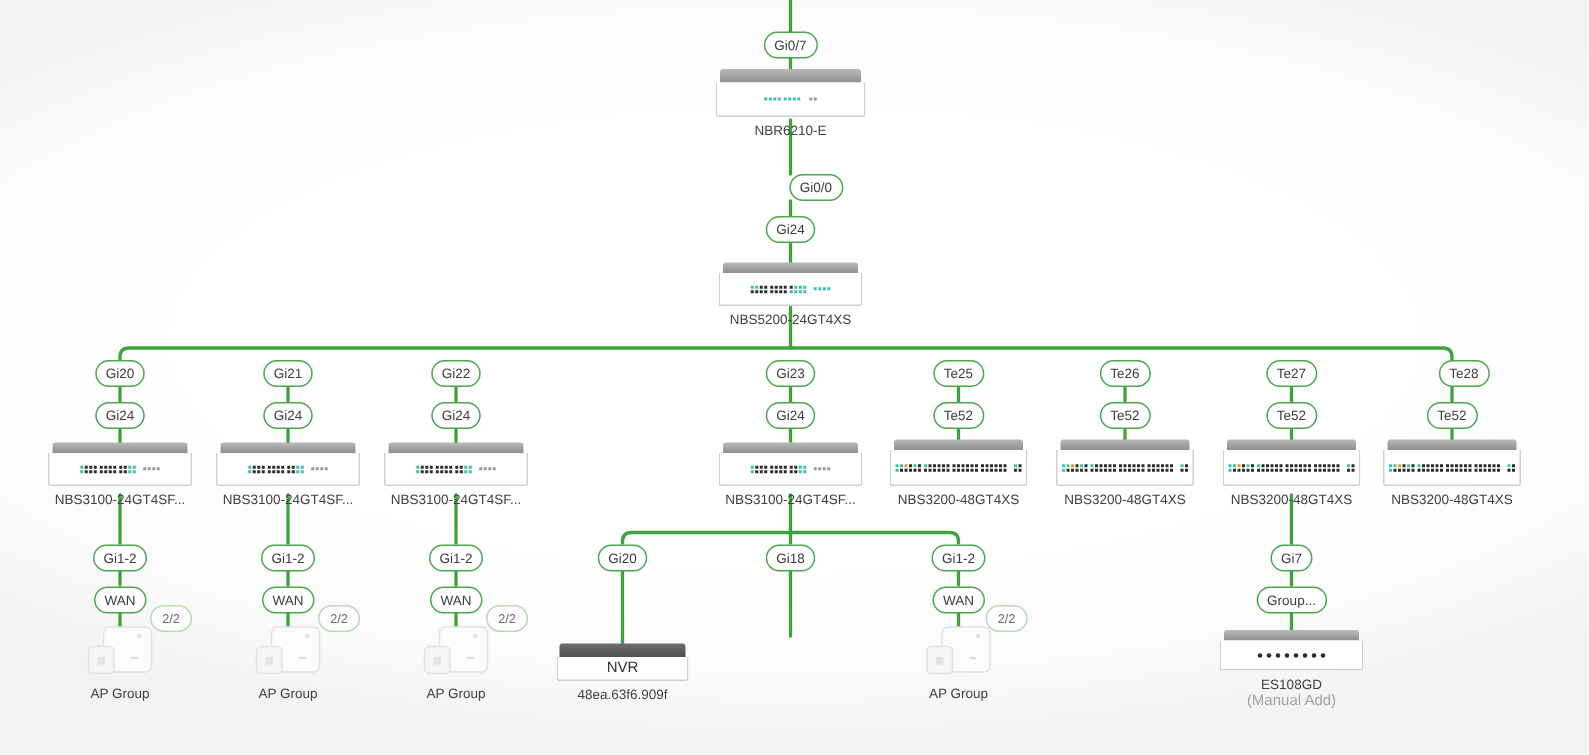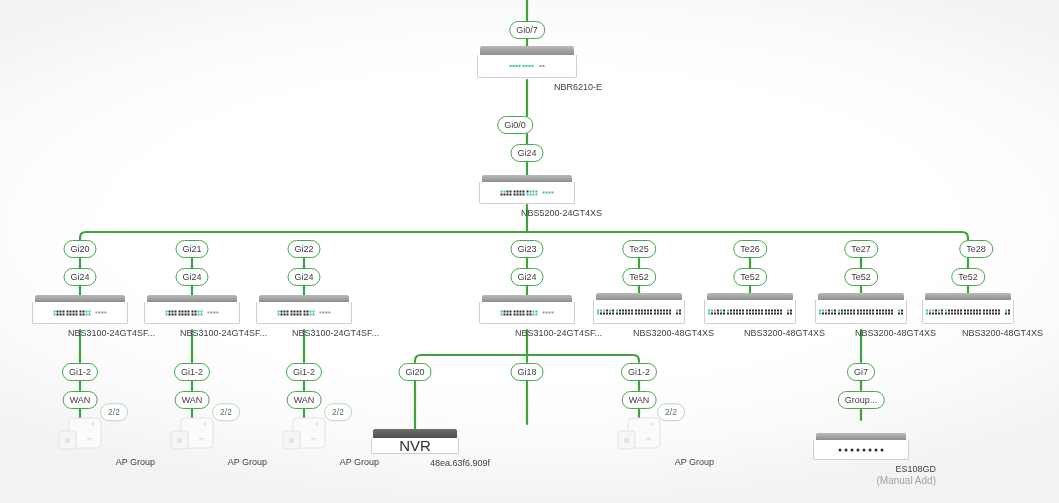--- a/index.html
+++ b/index.html
@@ -37,21 +37,21 @@
     border-color:#b9d9b8;
     color:#6b6b6b;
     font-size:8.5px;
     padding:3.5px 7px;
   }
 
   
   .node{
     position:absolute;
     transform:translateX(-50%);
-    text-align:right;
+    text-align:center;
     width:150px;
   }
   .node .caption{
     font-size:9px;
     color:#3f3f3f;
     line-height:12px;
     margin-top:3px;
     white-space:nowrap;
     overflow:hidden;
     text-overflow:ellipsis;
@@ -97,21 +97,21 @@
   .p.d{background:#9a9a9a;}
 
   
   .nvr .top{
     background:linear-gradient(#6d6d6d,#4e4e4e);
     height:9px;border-radius:2px 2px 0 0;margin:0 2px;
   }
   .nvr .face{
     background:#fff;border:1px solid #cfcfcf;border-top:none;
     border-radius:0 0 2px 2px;
-    font-size:15px;color:#2f2f2f;
+    font-size:10px;color:#2f2f2f;
     display:flex;align-items:center;justify-content:center;
   }
 
   
   .dots{
     position:absolute;left:50%;top:50%;transform:translate(-50%,-50%);
     display:flex;gap:3px;
   }
   .dots i{width:3px;height:3px;border-radius:50%;background:#2b2b2b;display:block;}
 </style>
@@ -171,21 +171,21 @@
       <path d="M639 381 L639 390"></path>
       <path d="M639 409 L639 418"></path>
 
       <path d="M861 330 L861 362"></path>
       <path d="M861 381 L861 390"></path>
       <path d="M861 409 L861 420"></path>
     </g>
   </svg>
 
   <div class="pill" style="left:527px;top:30px">Gi0/7</div>
-  <div class="pill" style="left:515px;top:125px">Gi0/0</div>
+  <div class="pill" style="left:544px;top:125px">Gi0/0</div>
   <div class="pill" style="left:527px;top:153px">Gi24</div>
 
   <div class="pill" style="left:80px;top:249px">Gi20</div>
   <div class="pill" style="left:192px;top:249px">Gi21</div>
   <div class="pill" style="left:304px;top:249px">Gi22</div>
   <div class="pill" style="left:527px;top:249px">Gi23</div>
   <div class="pill" style="left:639px;top:249px">Te25</div>
   <div class="pill" style="left:750px;top:249px">Te26</div>
   <div class="pill" style="left:861px;top:249px">Te27</div>
   <div class="pill" style="left:976px;top:249px">Te28</div>
@@ -990,21 +990,21 @@
         <rect x="12" y="1" width="32" height="30" rx="4" fill="#fbfbfb" stroke="#e2e2e2"></rect>
         <circle cx="36" cy="7" r="1.4" fill="#e0e0e0"></circle>
         <rect x="30" y="21" width="5" height="1.4" rx="0.7" fill="#dcdcdc"></rect>
         <rect x="2" y="14" width="17" height="18" rx="3" fill="#f6f6f6" stroke="#e2e2e2"></rect>
         <rect x="8" y="21" width="5" height="5" rx="1" fill="#e3e3e3"></rect>
       </svg>
     </div>
     <div class="caption">AP Group</div>
   </div>
 
-  <div class="node" style="left:861px;top:433px">
+  <div class="node" style="left:861px;top:420px">
     <div class="icon-wrap">
       <div class="chassis" style="width:96px">
         <div class="top"></div>
         <div class="face" style="height:19px">
           <div class="dots">
             <i></i>
               <i></i>
               <i></i>
               <i></i>
               <i></i>

